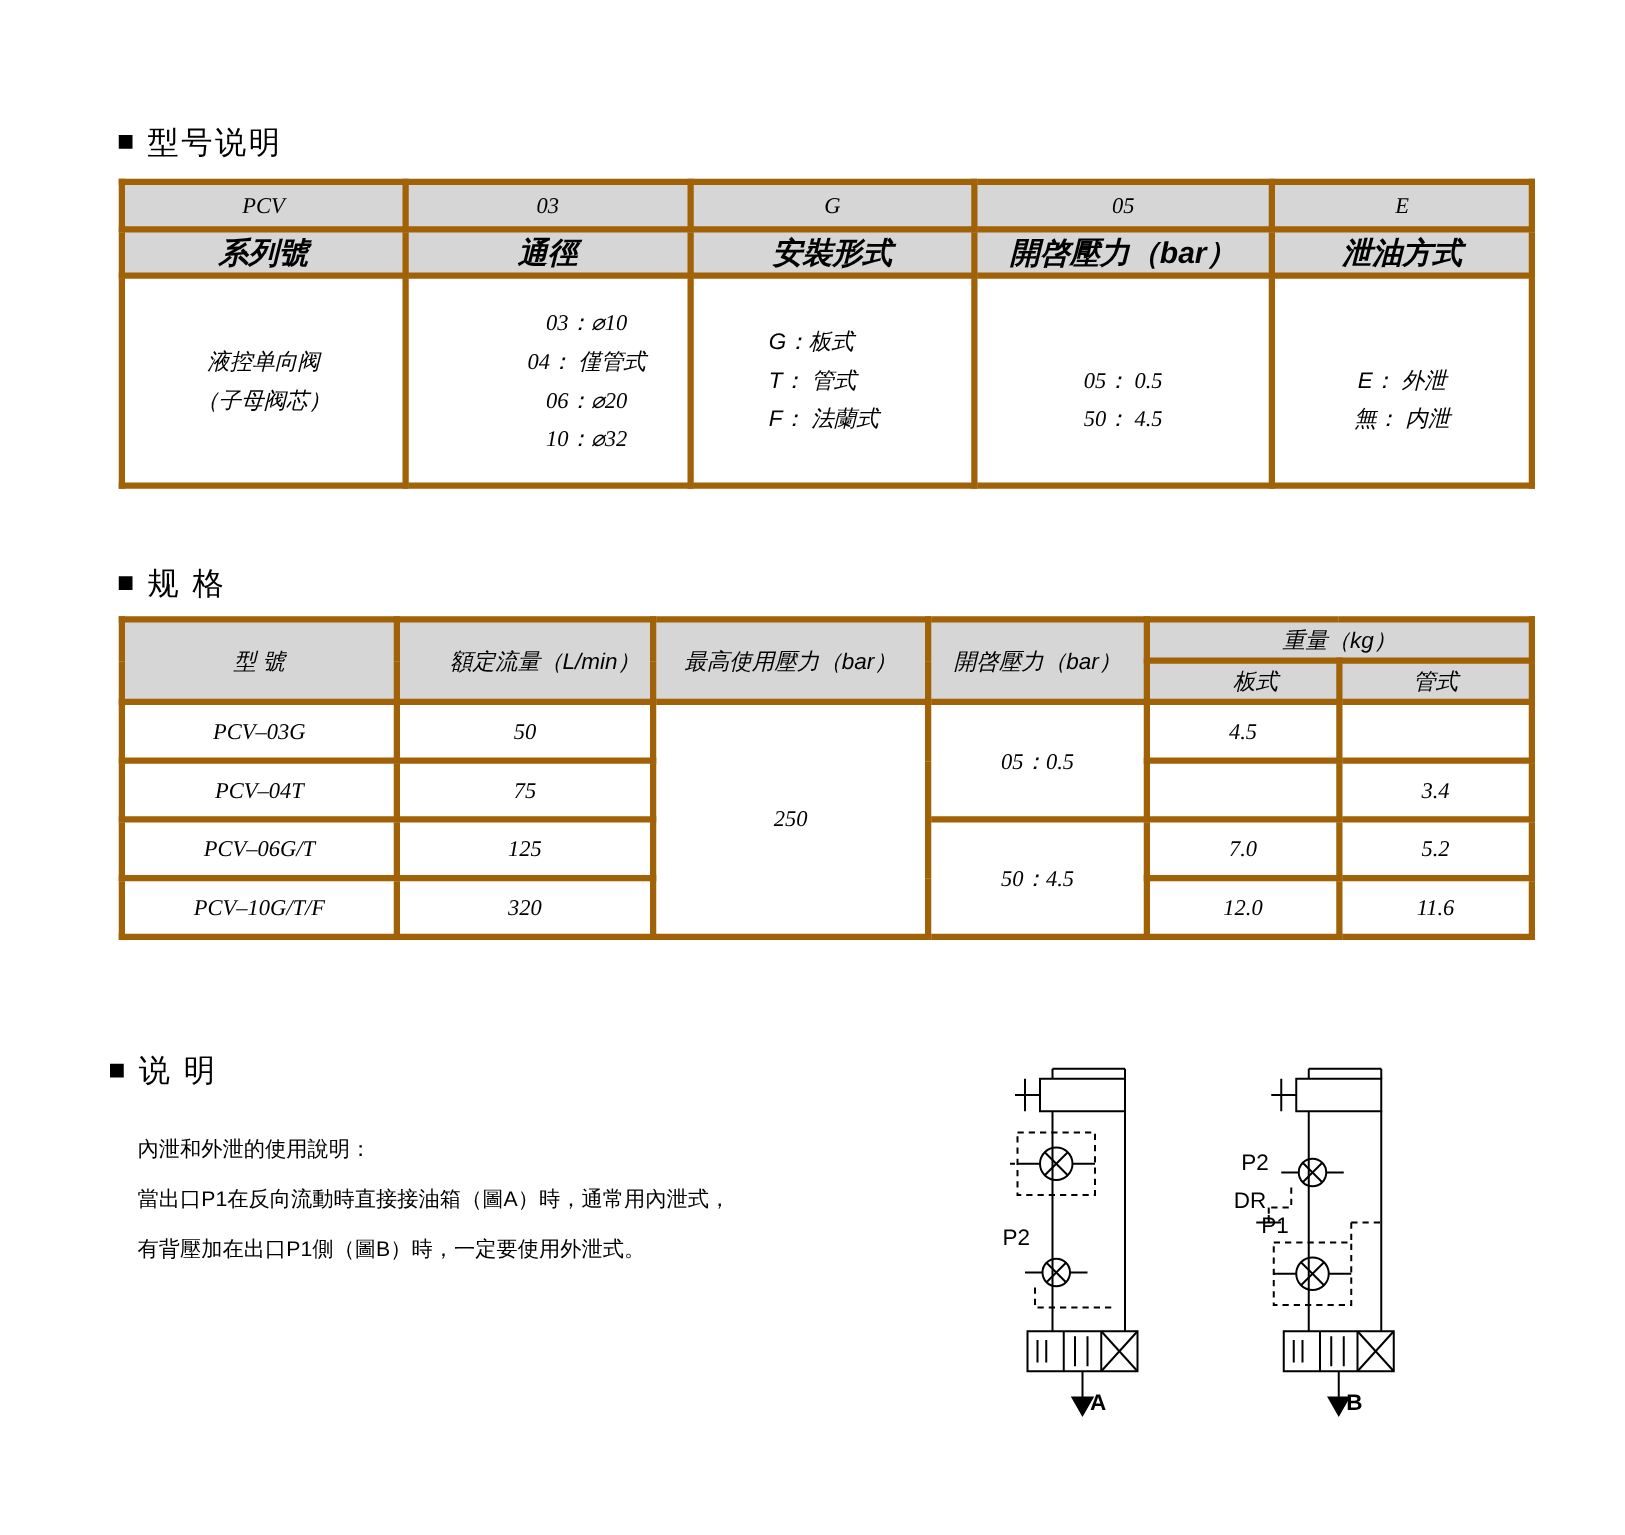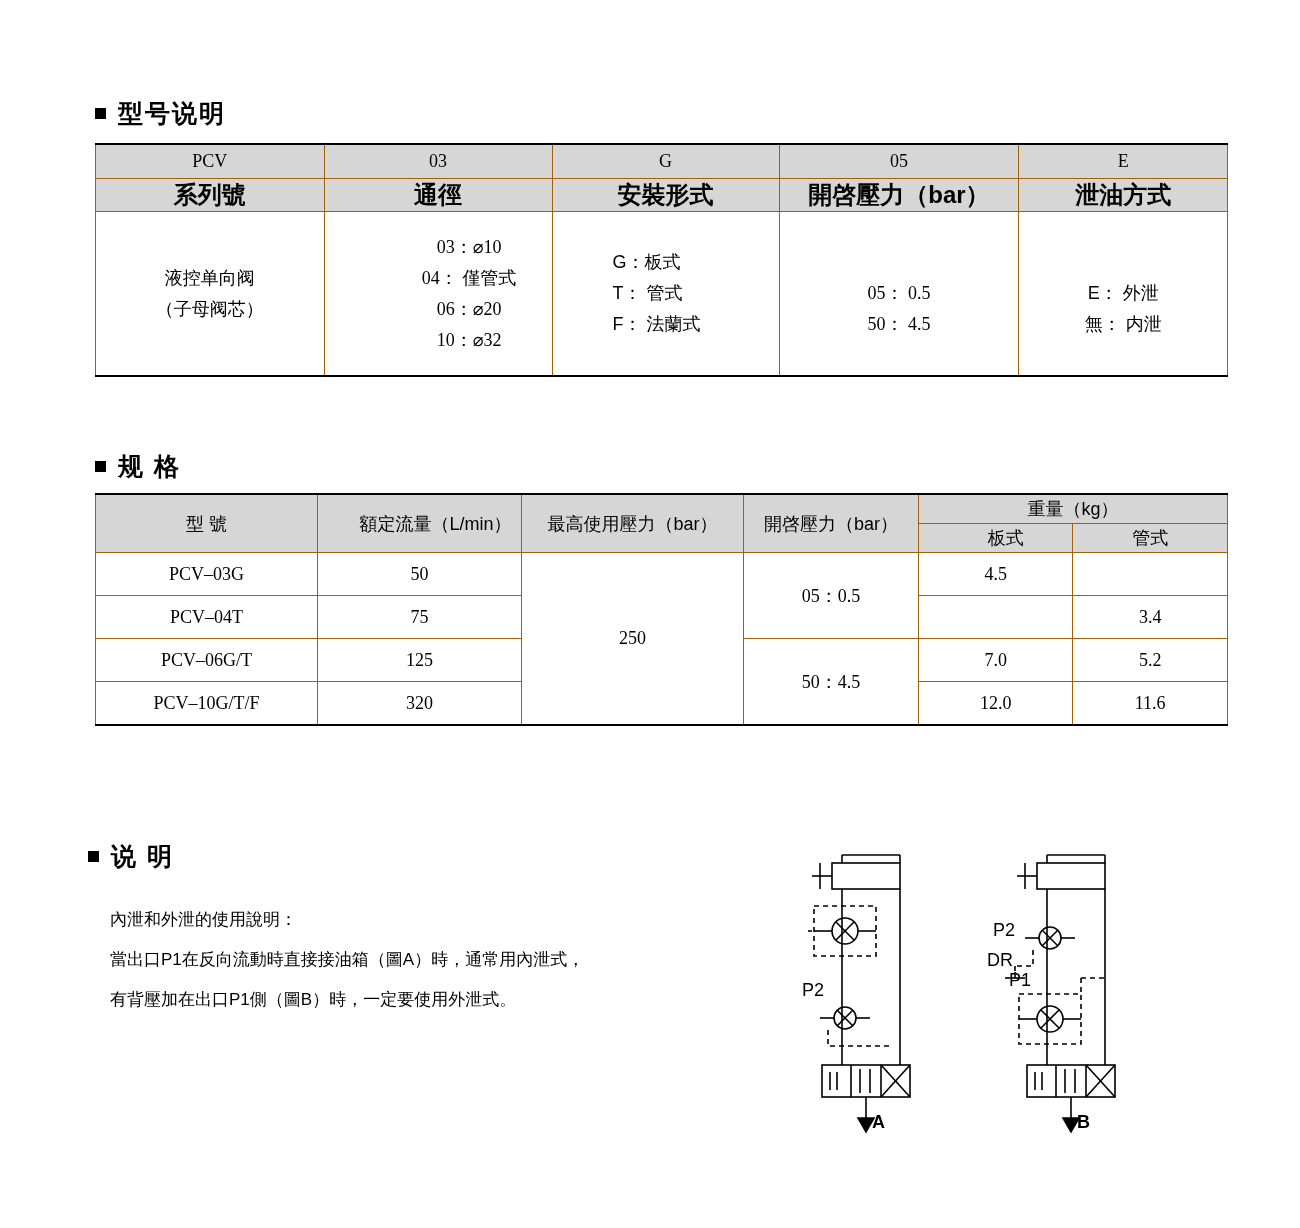--- a/index.html
+++ b/index.html
@@ -30,36 +30,37 @@
     font-family: "Liberation Sans", "DejaVu Sans", sans-serif;
   }
   .sec-head .bullet {
     width: 11px;
     height: 11px;
     background: #000;
     display: inline-block;
   }
   .sec-head .txt {
     font-size: 25px;
-    font-weight: bold;
+    font-weight: normal;
     letter-spacing: 2px;
   }
 
   
   table {
     border-collapse: collapse;
     position: absolute;
     font-size: 17px;
   }
   table td, table th {
-    border: 1px solid #a16207;
+    border: 5px solid #a16207;
     text-align: center;
     vertical-align: middle;
     font-weight: normal;
     padding: 0;
+    font-style: italic;
   }
   .tbl-outer {
     border-top: 2px solid #000;
     border-bottom: 2px solid #000;
   }
   .hdr-gray {
     background: #d6d6d6;
   }
   .cjk {
     font-family: "Liberation Sans", "DejaVu Sans", sans-serif;

